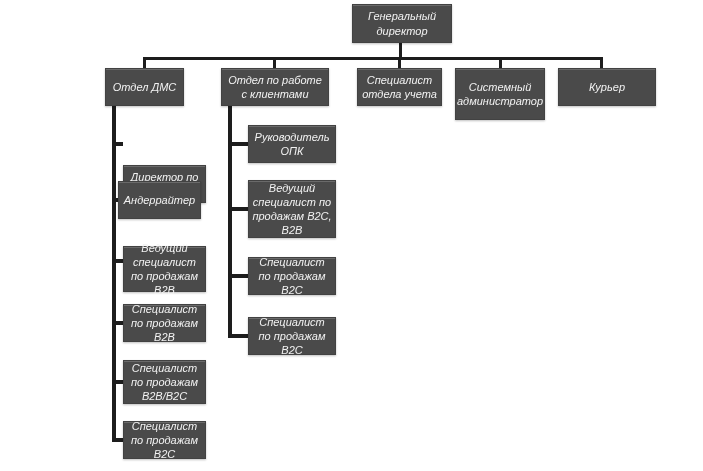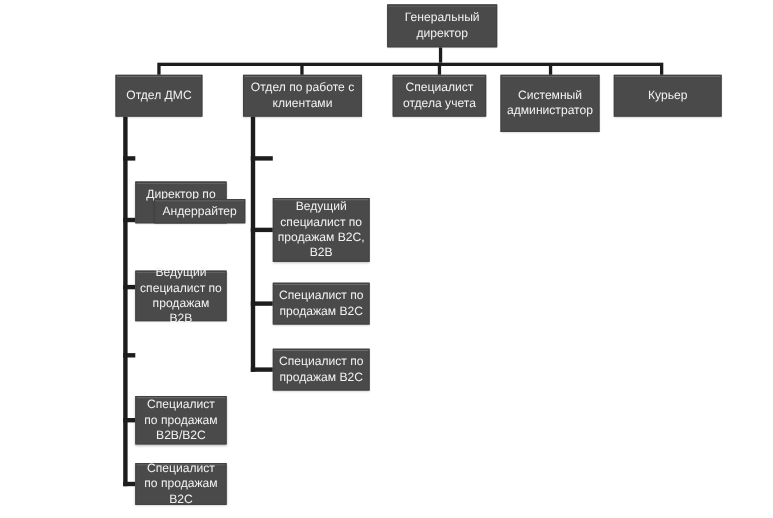--- a/index.html
+++ b/index.html
@@ -23,20 +23,21 @@
     line-height: 1.28;
     text-align: center;
     display: flex;
     align-items: center;
     justify-content: center;
     padding: 1px 3px;
     box-sizing: border-box;
     border: 1px solid #424242;
     box-shadow: inset 0 1px 0 rgba(255,255,255,0.18), 0 1px 2px rgba(0,0,0,0.25);
     word-break: normal;
+    font-style: italic;
   }
   .line {
     position: absolute;
     background: #1d1d1d;
   }
 </style>
 </head>
 <body>
 
 <div class="canvas">
@@ -65,22 +66,24 @@
 
   <div class="node" style="left:352px; top:4px; width:100px; height:39px;">Генеральный директор</div>
 
   <div class="node" style="left:105px; top:68px; width:79px; height:38px;text-align:center;">Отдел ДМС</div>
   <div class="node" style="left:357px; top:68px; width:85px; height:38px;">Специалист отдела учета</div>
   <div class="node" style="left:221px; top:68px; width:108px; height:38px;">Отдел по работе с клиентами</div>
   <div class="node" style="left:455px; top:68px; width:90px; height:52px;">Системный администратор</div>
   <div class="node" style="left:558px; top:68px; width:98px; height:38px;">Курьер</div>
 
   <div class="node" style="left:123px; top:125px; width:83px; height:38px;margin-top:40px;">Директор по ДМС</div>
-  <div class="node" style="left:140px; top:181px; width:83px; height:22px;">Андеррайтер</div>
+  <div class="node" style="left:118px; top:181px; width:83px; height:38px;">Андеррайтер</div>
   <div class="node" style="left:123px; top:246px; width:83px; height:46px;">Ведущий специалист по продажам B2B</div>
+  <div class="node" style="left:123px; top:304px; width:83px; height:38px;">Специалист по продажам B2B</div>
   <div class="node" style="left:123px; top:360px; width:83px; height:44px;">Специалист по продажам B2B/B2C</div>
   <div class="node" style="left:123px; top:421px; width:83px; height:38px;">Специалист по продажам B2C</div>
 
+  <div class="node" style="left:248px; top:125px; width:88px; height:38px;">Руководитель ОПК</div>
   <div class="node" style="left:248px; top:180px; width:88px; height:58px;">Ведущий специалист по продажам B2C, B2B</div>
   <div class="node" style="left:248px; top:257px; width:88px; height:38px;">Специалист по продажам B2C</div>
   <div class="node" style="left:248px; top:317px; width:88px; height:38px;">Специалист по продажам B2C</div>
 
 </div>
 
 </body></html>

